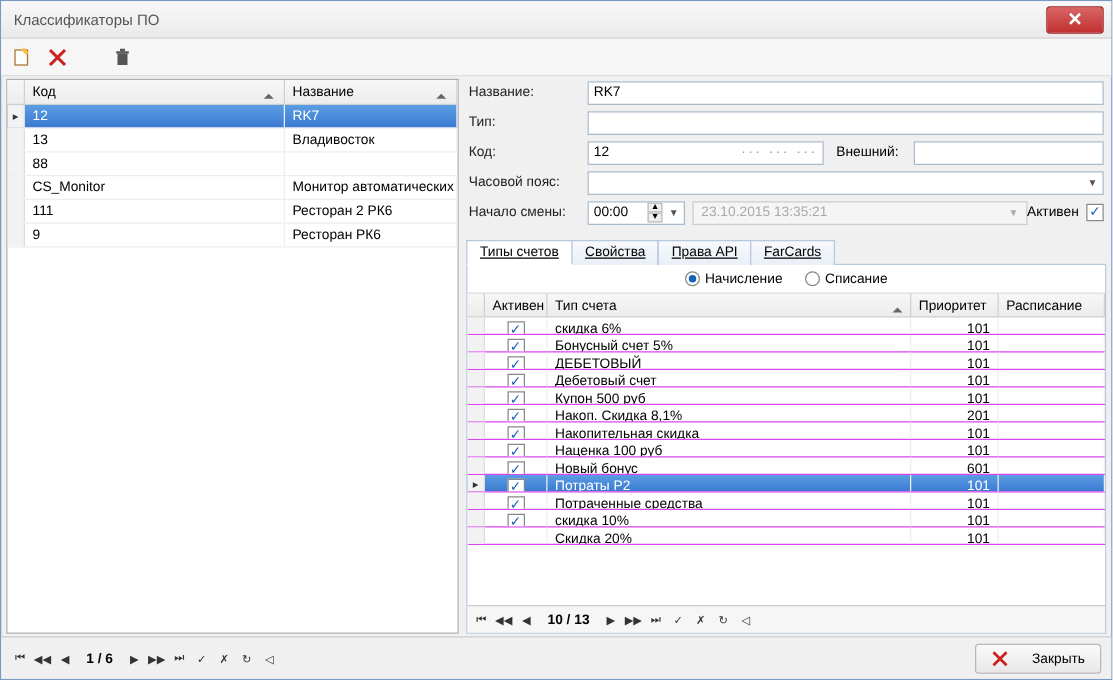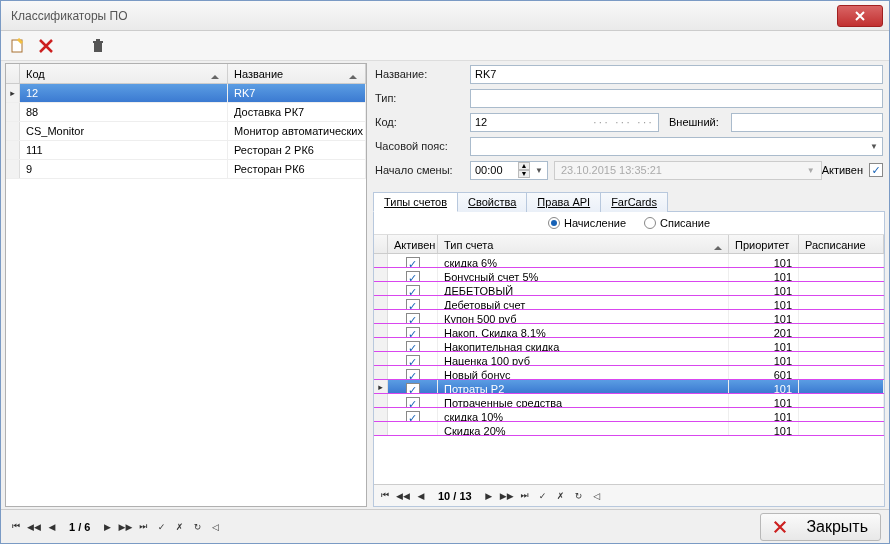--- a/index.html
+++ b/index.html
@@ -67,21 +67,21 @@
   .r2.sel { background:linear-gradient(#5b9de3,#3b7ad1); color:#fff; }
   .r2 .c { padding:3px 6px 2px; border-right:1px solid #eee; overflow:hidden; white-space:nowrap; }
   
   .pager { border-top:1px solid #ccc; height:22px; display:flex; align-items:center; padding:0 4px; gap:4px; background:#f6f6f6; }
   .pg-btn { width:14px; height:14px; font-size:9px; color:#333; display:inline-flex; align-items:center; justify-content:center; cursor:pointer; }
   .pg-txt { padding:0 6px;font-weight:bold; }
   
   
   .footer { border-top:1px solid #ccc; background:#f0f0f0; height:34px; display:flex; align-items:center; justify-content:space-between; padding:0 8px; }
   .left-pager { display:flex; align-items:center; gap:4px; }
-  .btn-close { display:flex; align-items:center; gap:19px; padding:4px 12px; background:linear-gradient(#fafafa,#e8e8e8); border:1px solid #b8b8b8; border-radius:3px; cursor:pointer; font-size:16px; }
+  .btn-close { display:flex; align-items:center; gap:19px; padding:4px 12px; background:linear-gradient(#fafafa,#e8e8e8); border:1px solid #b8b8b8; border-radius:3px; cursor:pointer; font-size:11px; }
   .btn-close svg { width:14px; height:14px; }
   
   
   ::-webkit-scrollbar { width:16px; height:16px; }
   ::-webkit-scrollbar-thumb { background:#c8c8c8; border:1px solid #aaa; }
   ::-webkit-scrollbar-track { background:#efefef; }
 </style>
 </head>
 <body>
 
@@ -133,22 +133,26 @@
           </div>
       </div>
       <div class="grid-body" id="left-grid-body">
           <div class="row sel">
             <div class="row-handle sel"></div>
             <div class="cell" style="width:208px">12</div>
             <div class="cell" style="flex:1">RK7</div>
           </div>
           <div class="row">
             <div class="row-handle"></div>
+            <div class="cell" style="width:208px">13</div>
+            <div class="cell" style="flex:1">Владивосток</div>
+          </div>
+          <div class="row">
+            <div class="row-handle"></div>
             <div class="cell" style="width:208px">88</div>
-            <div class="cell" style="flex:1">Доставка РК7</div>
           </div>
           <div class="row">
             <div class="row-handle"></div>
             <div class="cell" style="width:208px">CS_Monitor</div>
             <div class="cell" style="flex:1">Монитор автоматических</div>
           </div>
           <div class="row">
             <div class="row-handle"></div>
             <div class="cell" style="width:208px">111</div>
             <div class="cell" style="flex:1">Ресторан 2 РК6</div>

